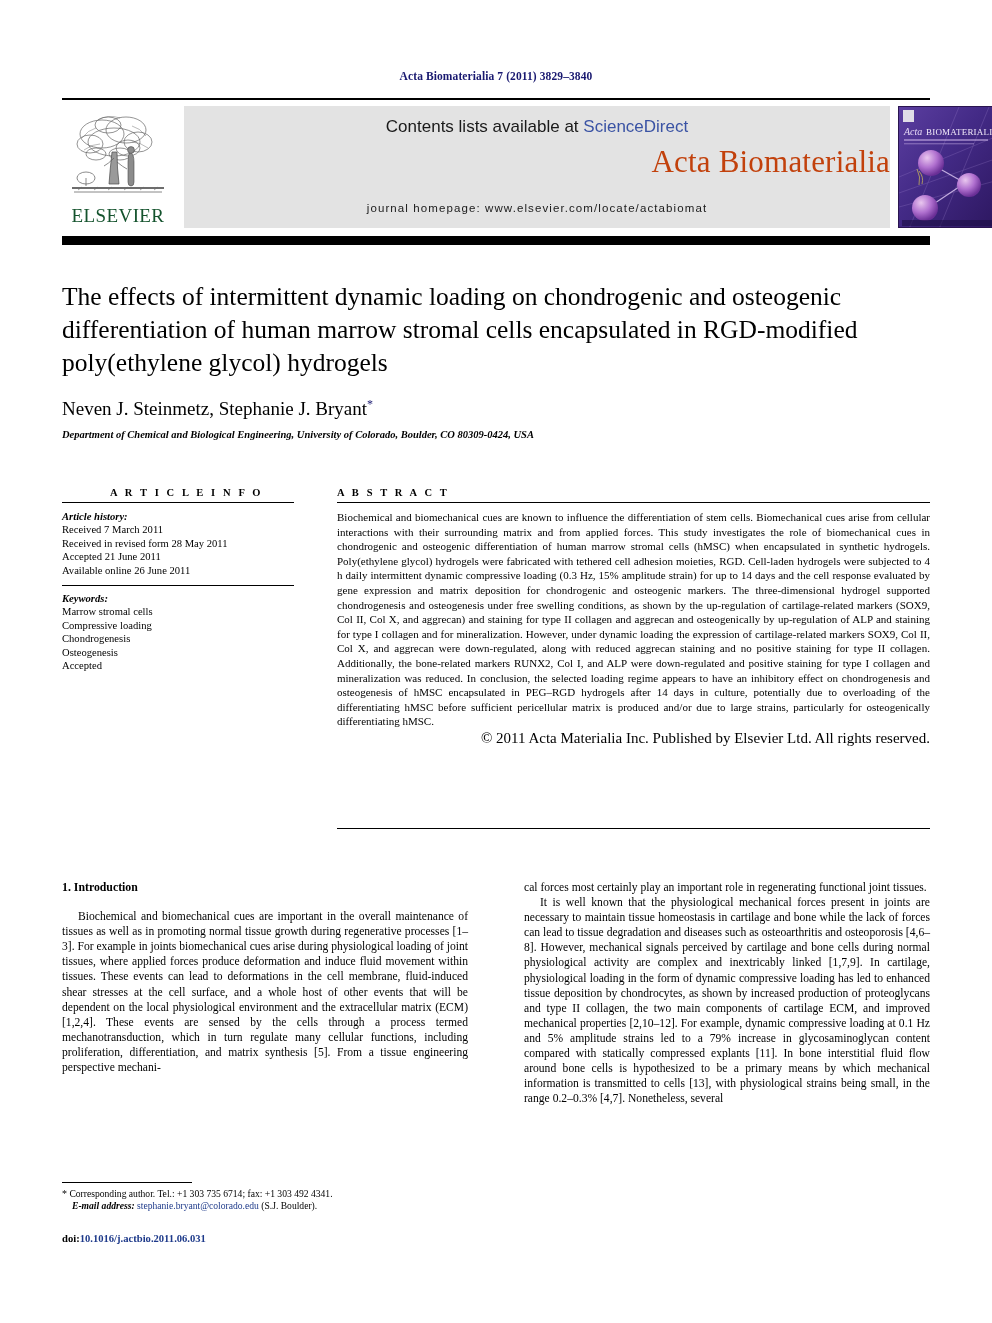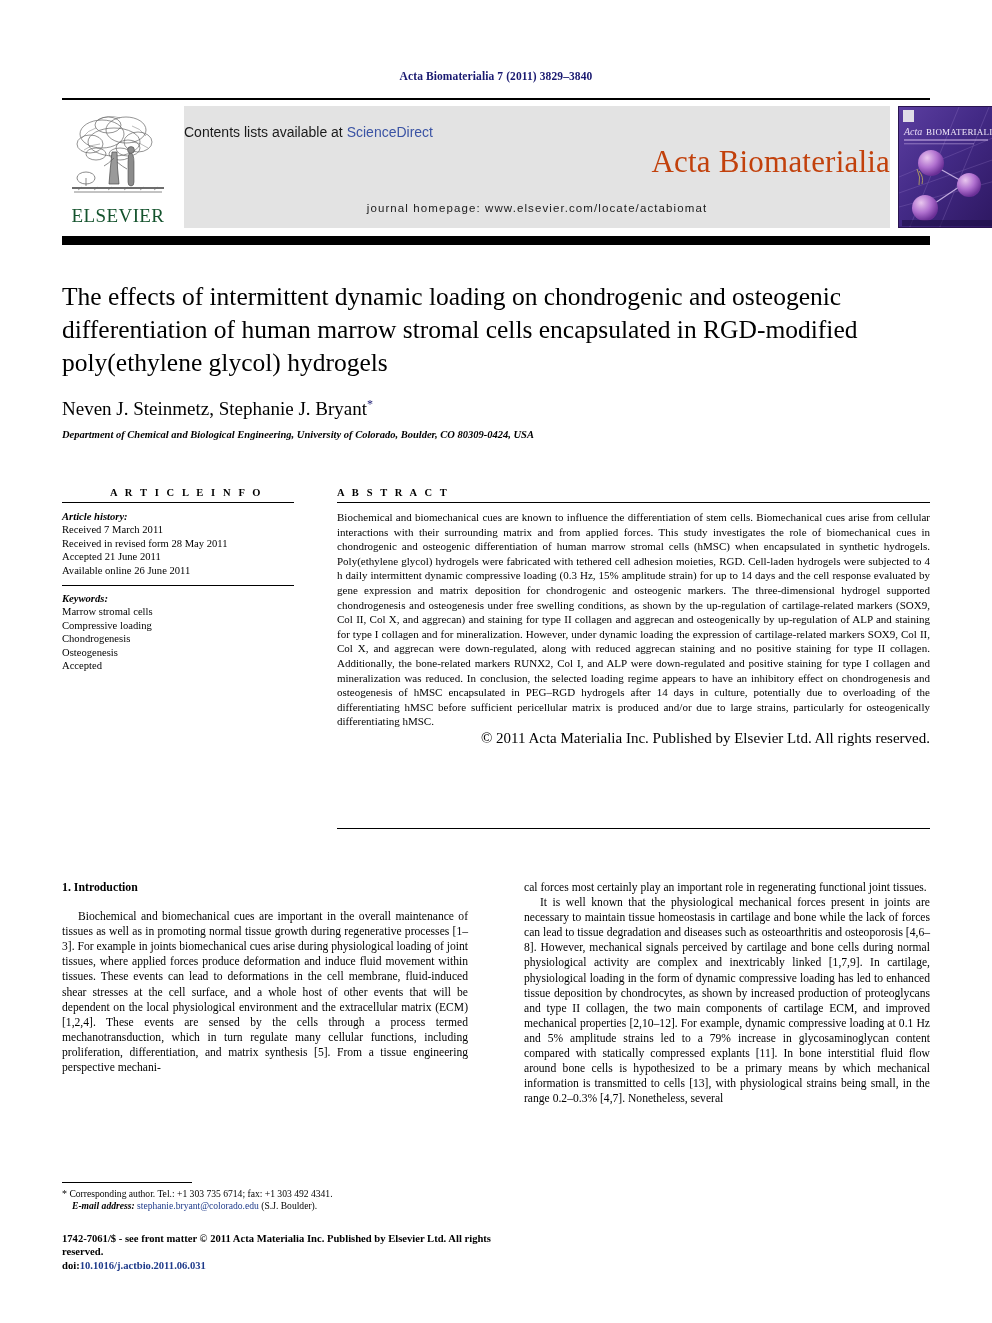--- a/index.html
+++ b/index.html
@@ -77,24 +77,24 @@
     position: absolute;
     left: 122px; top: 2px;
     width: 706px;
     height: 122px;
     background: #e3e3e3;
   }
   .contents-line {
     position: absolute;
     left: 0; top: 11px;
     width: 706px;
+    text-align: center;
     font-family: "Liberation Sans", sans-serif;
-    font-size: 14px;
+    font-size: 17px;
     color: #1a1a1a;
-    margin-top: 7px;
   }
   .contents-line .sd-link {
     color: #3a53a4;
   }
   .journal-name {
     position: absolute;
     left: 0; top: 38px;
     width: 706px;
     text-align: right;
     font-family: "Liberation Serif", serif;
@@ -463,19 +463,18 @@
       <span>Corresponding author. Tel.: +1 303 735 6714; fax: +1 303 492 4341.</span>
     </div>
     <div style="padding-left:10px">
       <span class="em">E-mail address:</span>
       <span class="mail">stephanie.bryant@colorado.edu</span>
       <span>(S.J. Boulder).</span>
     </div>
   </div>
 
   <div class="imprint">
-    <div>1742-7061/$ - see front matter © 2011 Acta Materialia Inc. Published by Elsevier Ltd. All rights reserved.</div>
     <div>
       <span>doi:</span><span class="doi-link">10.1016/j.actbio.2011.06.031</span>
     </div>
   </div>
 
 </div>
 
 </body></html>

